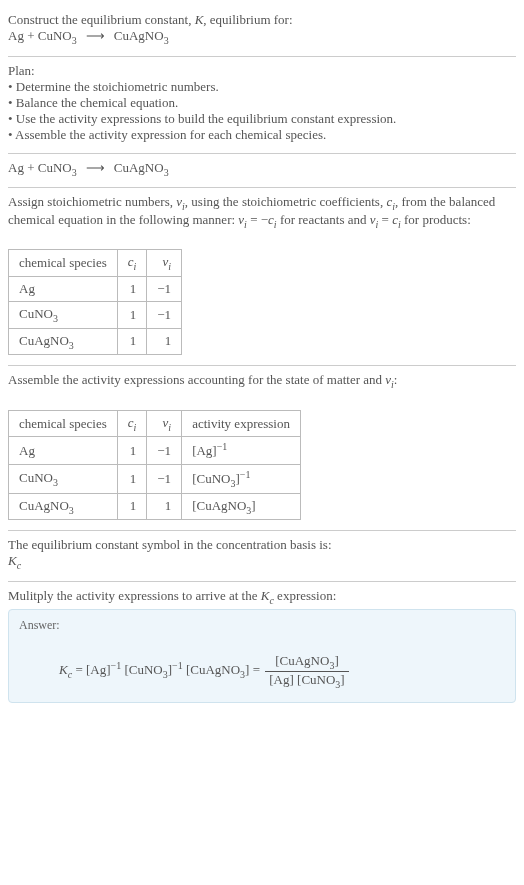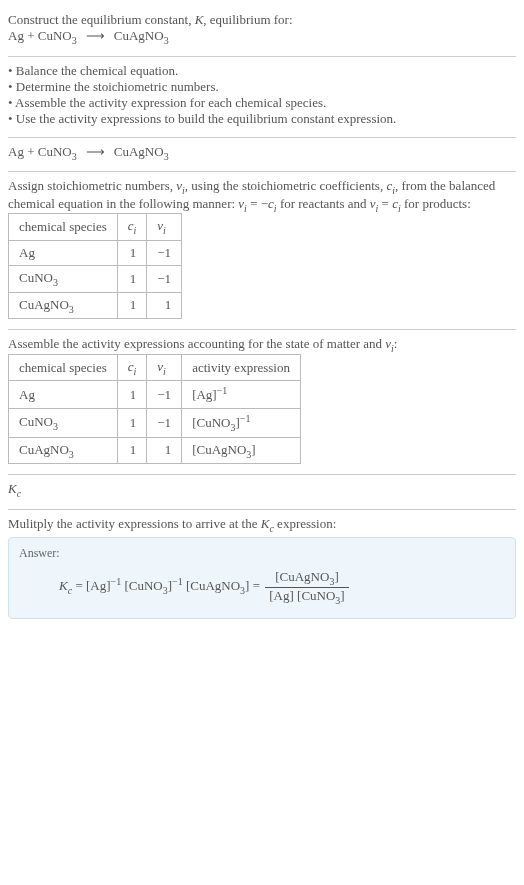--- a/index.html
+++ b/index.html
@@ -19,40 +19,40 @@
     border: none;
     border-top: 1px solid #ccc;
     margin: 2px 0;
   }
   .ital { font-style: italic; }
   .sub { font-size: 10px; vertical-align: sub; }
   .sup { font-size: 10px; vertical-align: super; }
   .arrow { padding: 0 6px; }
   table.data {
     border-collapse: collapse;
-    margin-top: 0;
+    margin-top: 20px;
     font-family: Liberation Serif, serif;
   }
   table.data th, table.data td {
     border: 1px solid #bbb;
     padding: 4px 10px;
     text-align: left;
     font-weight: normal;
     color: #555;
   }
-  table.data td.center, table.data th.center { text-align: left; }
+  table.data td.center, table.data th.center { text-align: right; }
   table.data td.right, table.data th.right { text-align: right; }
   .answerbox {
     background: #eef6fb;
     border: 1px solid #cfe3ee;
     border-radius: 4px;
     padding: 8px 10px 12px 10px;
     margin-top: 4px;
   }
-  .answerbox .label { font-size: 12px; color: #666; margin-bottom: 8px; }
+  .answerbox .label { font-size: 12px; color: #666; margin-bottom: 20px; }
   .frac {
     display: inline-block;
     vertical-align: middle;
     text-align: center;
     margin: 0 2px;
   }
   .frac .num { display:block; border-bottom:1px solid #555; padding:0 4px; }
   .frac .den { display:block; padding:0 4px;text-align:right; }
   .indent { padding-left: 40px; }
 </style>
@@ -62,24 +62,25 @@
 <div class="section">
   <span>Construct the equilibrium constant, </span><span class="ital">K</span><span>, equilibrium for:</span><br>
   <span><span>Ag + CuNO</span><span class="sub">3</span></span>
   <span class="arrow">⟶</span>
   <span><span>CuAgNO</span><span class="sub">3</span></span>
 </div>
 
 <hr class="sep">
 
 <div class="section">
+  <div>Plan:</div>
+  <div>• <span>Determine the stoichiometric numbers.</span></div>
   <div>• <span>Balance the chemical equation.</span></div>
-  <div>• <span>Determine the stoichiometric numbers.</span></div>
+  <div>• <span>Use the activity expressions to build the equilibrium constant expression.</span></div>
   <div>• <span>Assemble the activity expression for each chemical species.</span></div>
-  <div>• <span>Use the activity expressions to build the equilibrium constant expression.</span></div>
 </div>
 
 <hr class="sep">
 
 <div class="section">
   <span><span>Ag + CuNO</span><span class="sub">3</span></span>
   <span class="arrow">⟶</span>
   <span><span>CuAgNO</span><span class="sub">3</span></span>
 </div>
 
@@ -147,20 +148,21 @@
       <td class="right">1</td>
       <td><span>[CuAgNO</span><span class="sub">3</span><span>]</span></td>
     </tr>
   </tbody>
     </table>
 </div>
 
 <hr class="sep">
 
 <div class="section">
+  <div>The equilibrium constant symbol in the concentration basis is:</div>
   <div><span class="ital">K</span><span class="ital sub">c</span></div>
 </div>
 
 <hr class="sep">
 
 <div class="section">
   <div>
     <span>Mulitply the activity expressions to arrive at the </span><span class="ital">K</span><span class="ital sub">c</span><span> expression:</span>
   </div>
 

